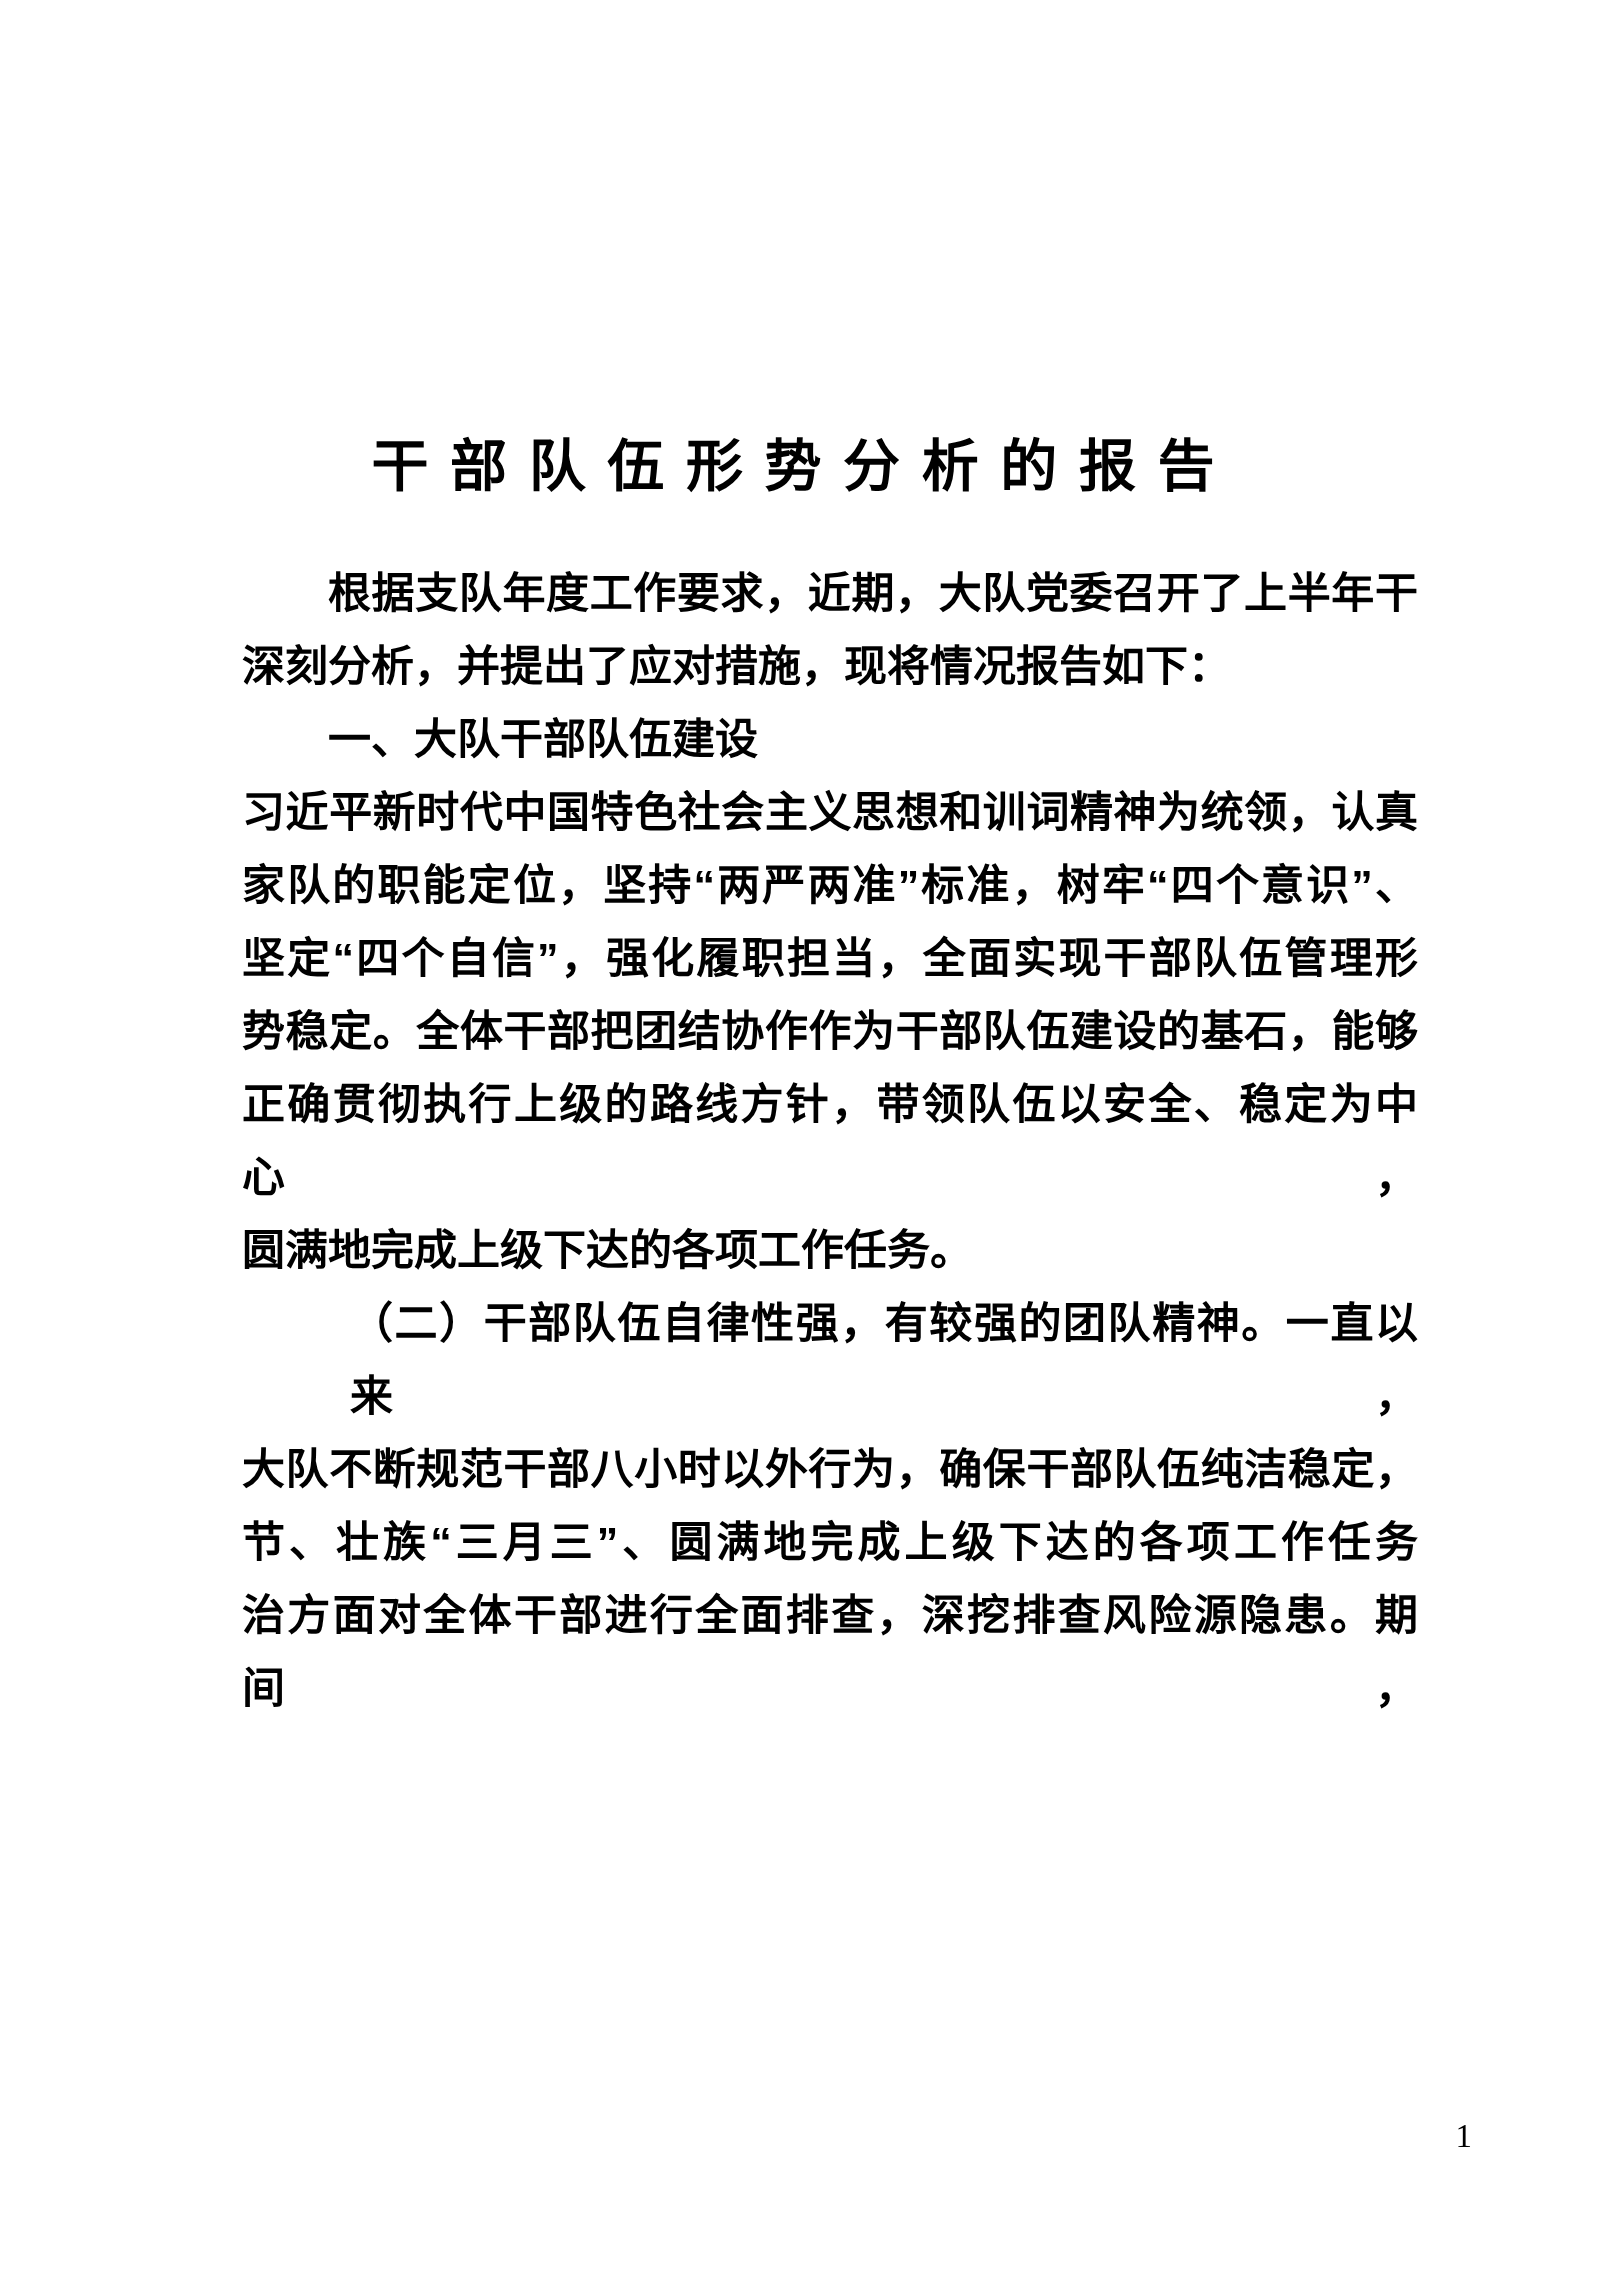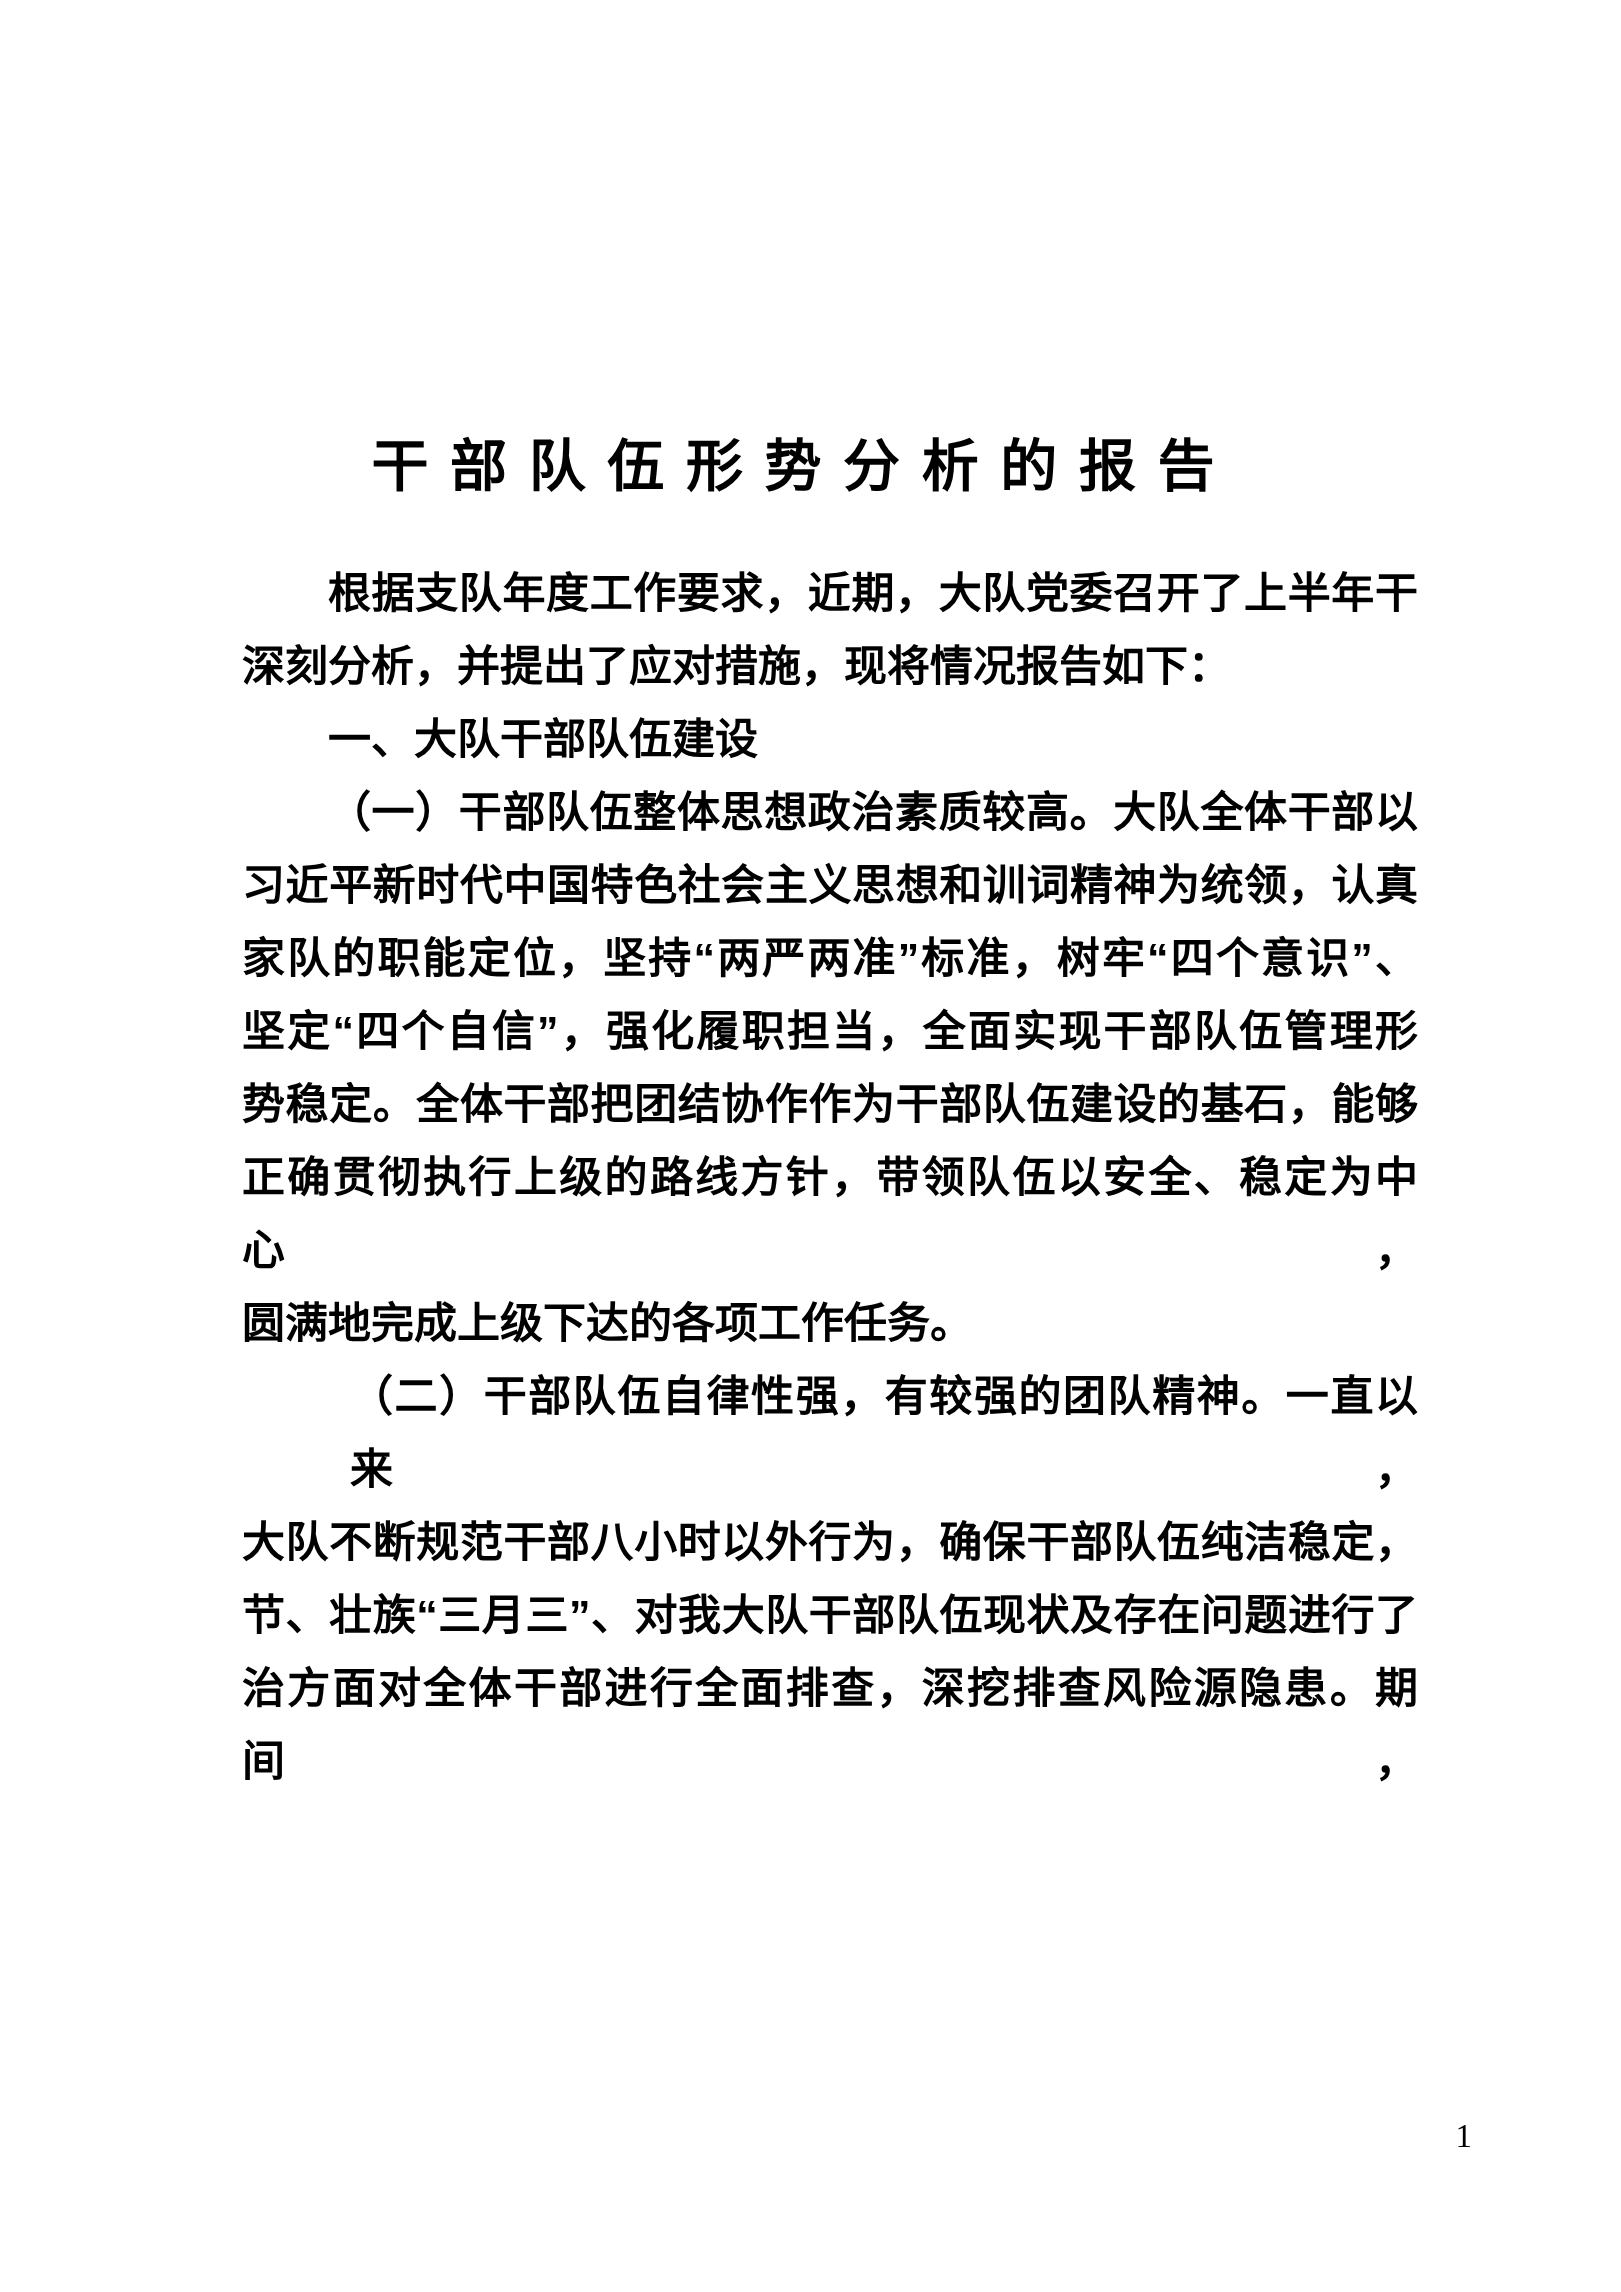--- a/index.html
+++ b/index.html
@@ -94,29 +94,28 @@
 
 <div class="page">
 
   <h1 class="doc-title">干部队伍形势分析的报告</h1>
 
   <div class="body-block">
 
   <div class="para-line justify indent-2">根据支队年度工作要求，近期，大队党委召开了上半年干</div>
       <div class="para-line last">深刻分析，并提出了应对措施，现将情况报告如下：</div>
       <div class="para-line last indent-2">一、大队干部队伍建设</div>
-      <div class="para-line justify indent-2">（一）干部队伍整体思想政治素质较高。大队全体干部以</div>
       <div class="para-line justify">习近平新时代中国特色社会主义思想和训词精神为统领，认真</div>
       <div class="para-line justify">家队的职能定位，坚持“两严两准”标准，树牢“四个意识”、</div>
       <div class="para-line justify">坚定“四个自信”，强化履职担当，全面实现干部队伍管理形</div>
       <div class="para-line justify">势稳定。全体干部把团结协作作为干部队伍建设的基石，能够</div>
       <div class="para-line justify">正确贯彻执行上级的路线方针，带领队伍以安全、稳定为中心，</div>
       <div class="para-line last">圆满地完成上级下达的各项工作任务。</div>
       <div class="para-line justify indent-2-5">（二）干部队伍自律性强，有较强的团队精神。一直以来，</div>
       <div class="para-line justify">大队不断规范干部八小时以外行为，确保干部队伍纯洁稳定，</div>
-      <div class="para-line justify">节、壮族“三月三”、对我大队干部队伍现状及存在问题进行了</div>
+      <div class="para-line justify">节、壮族“三月三”、圆满地完成上级下达的各项工作任务</div>
       <div class="para-line justify">治方面对全体干部进行全面排查，深挖排查风险源隐患。期间，</div>
     </div>
 
   <div class="page-number">1</div>
 
 </div>
 
 
 </body></html>

